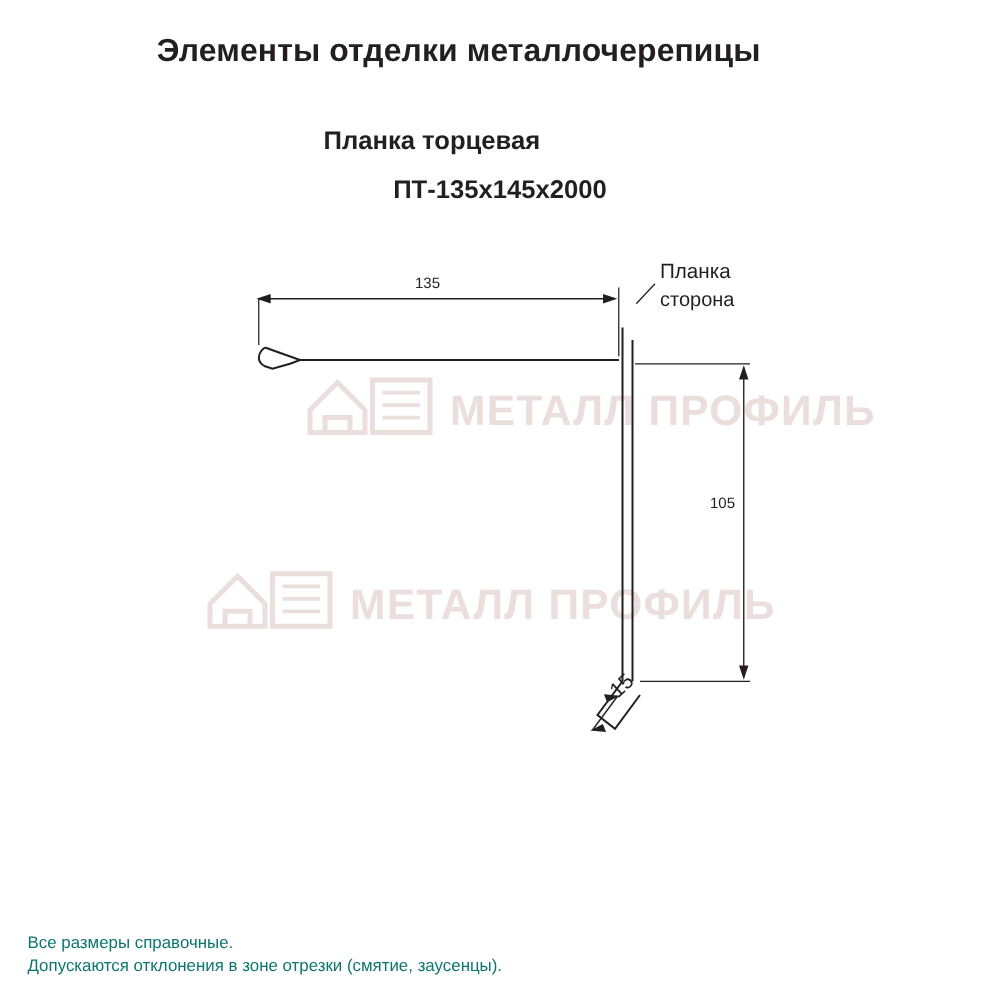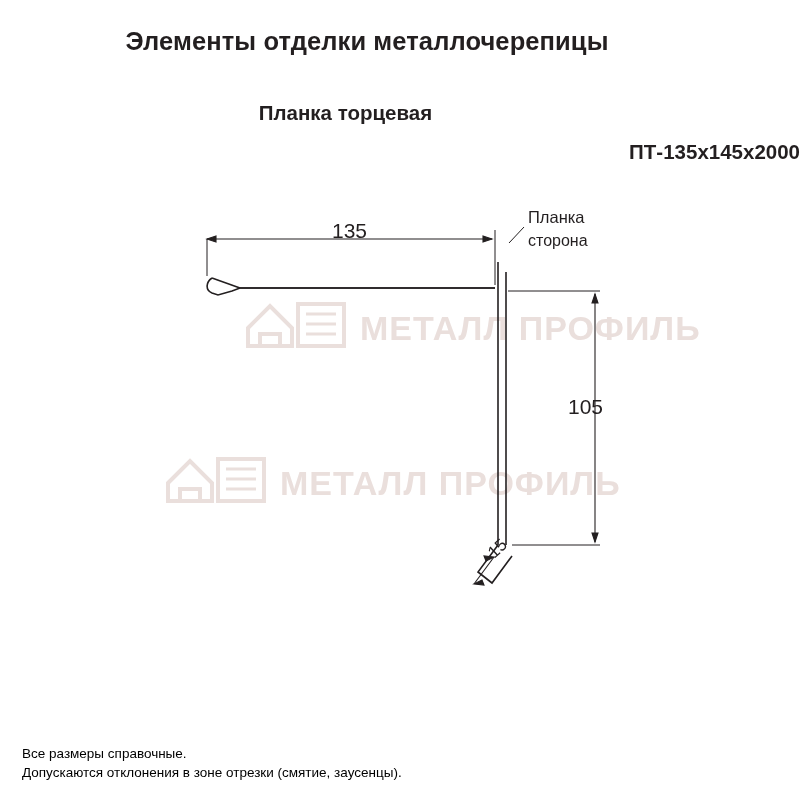--- a/index.html
+++ b/index.html
@@ -38,21 +38,21 @@
     width: 691px;
     text-align: center;
     font-size: 20.5px;
     font-weight: bold;
   }
   .title-code {
     position: absolute;
     top: 140px;
     left: 0;
     width: 800px;
-    text-align: right;
+    text-align: center;
     font-size: 20.5px;
     font-weight: bold;
   }
   .drawing {
     position: absolute;
     top: 0;
     left: 0;
     width: 800px;
     height: 800px;
   }
@@ -63,28 +63,28 @@
     width: 800px;
     height: 800px;
     pointer-events: none;
   }
   .footer {
     position: absolute;
     left: 22px;
     bottom: 18px;
     font-size: 13.5px;
     line-height: 19px;
-    color: #000000;
+    color: #0f766e;
   }
   .footer div {
     white-space: nowrap;
   }
   .lbl {
     position: absolute;
-    font-size: 21px;
+    font-size: 12px;
     color: #231f20;
     white-space: nowrap;
   }
   .lbl-135 { left: 332px; top: 219px; }
   .lbl-145 { left: 568px; top: 395px; }
   .lbl-15 {
     left: 484px;
     top: 548px;
     font-size: 17px;
     transform: rotate(-43deg);

